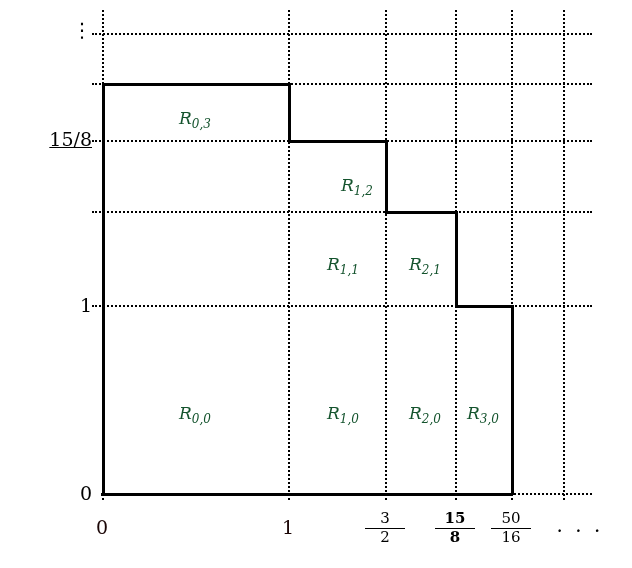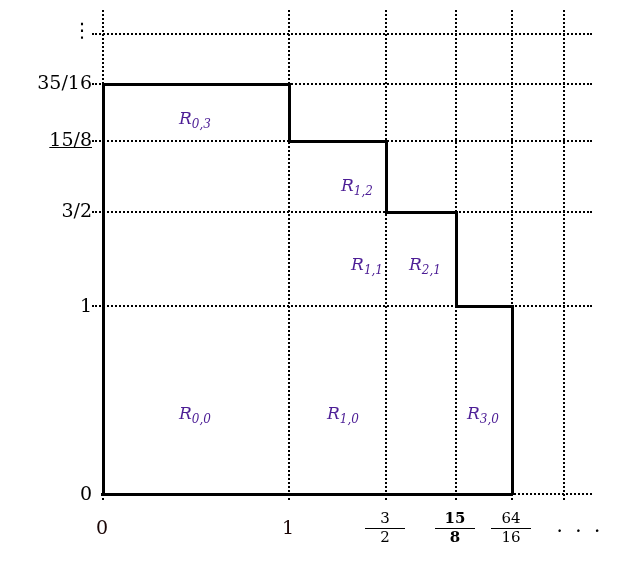--- a/index.html
+++ b/index.html
@@ -81,21 +81,21 @@
   }
   .xlabel-frac .den {
     display: block;
     padding: 1px 2px 0 2px;
   }
   .rlabel {
     position: absolute;
     text-align: center;
     font-size: 17px;
     font-style: italic;
-    color: #4c1d95;
+    color: #14532d;
     white-space: nowrap;
     line-height: 1;
   }
   .rlabel .sub {
     font-size: 12px;
     font-style: italic;
     vertical-align: -0.32em;
     letter-spacing: 0;
   }
   .hdots {
@@ -139,70 +139,71 @@
   <div class="step-h" style="left:102px; top:83px;  width:188px;"></div>
   <div class="step-v" style="left:288px; top:83px;  height:59px;"></div>
   <div class="step-h" style="left:288px; top:140px; width:99px;"></div>
   <div class="step-v" style="left:385px; top:140px; height:73px;"></div>
   <div class="step-h" style="left:385px; top:211px; width:72px;"></div>
   <div class="step-v" style="left:455px; top:211px; height:96px;"></div>
   <div class="step-h" style="left:455px; top:305px; width:58px;"></div>
   <div class="step-v" style="left:511px; top:305px; height:190px;"></div>
 
   <div class="vdots" style="left:52px; top:20px; width:40px; text-align:right;">⋮</div>
-  <div class="ylabel" style="left:0px;  top:73px;  width:92px;">35/16</div>
   <div class="ylabel" style="left:0px;  top:130px; width:92px;text-decoration:underline;">15/8</div>
-  <div class="ylabel" style="left:0px;  top:201px; width:92px;">3/2</div>
   <div class="ylabel" style="left:0px;  top:296px; width:92px;">1</div>
   <div class="ylabel" style="left:0px;  top:484px; width:92px;">0</div>
 
   <div class="xlabel" style="left:82px;  top:518px; width:40px;">0</div>
   <div class="xlabel" style="left:268px; top:518px; width:40px;">1</div>
 
   <div class="xlabel-frac" style="left:365px; top:511px; width:40px;">
     <span class="num">3</span>
     <span class="den">2</span>
   </div>
 
   <div class="xlabel-frac" style="left:435px; top:511px; width:40px;font-weight:bold;">
     <span class="num">15</span>
     <span class="den">8</span>
   </div>
 
   <div class="xlabel-frac" style="left:491px; top:511px; width:40px;">
-    <span class="num">64</span>
+    <span class="num">50</span>
     <span class="den">16</span>
   </div>
 
   <div class="hdots" style="left:550px; top:521px; width:60px; text-align:center;">· · ·</div>
 
   <div class="rlabel" style="left:155px; top:110px; width:80px;">
     <span>R</span><span class="sub">0,3</span>
   </div>
 
 
   <div class="rlabel" style="left:317px; top:177px; width:80px;">
     <span>R</span><span class="sub">1,2</span>
   </div>
 
 
-  <div class="rlabel" style="left:303px; top:256px; width:80px;text-align:right;">
+  <div class="rlabel" style="left:303px; top:256px; width:80px;">
     <span>R</span><span class="sub">1,1</span>
   </div>
 
   <div class="rlabel" style="left:385px; top:256px; width:80px;">
     <span>R</span><span class="sub">2,1</span>
   </div>
 
   <div class="rlabel" style="left:155px; top:405px; width:80px;">
     <span>R</span><span class="sub">0,0</span>
   </div>
 
   <div class="rlabel" style="left:303px; top:405px; width:80px;">
     <span>R</span><span class="sub">1,0</span>
   </div>
 
+  <div class="rlabel" style="left:385px; top:405px; width:80px;">
+    <span>R</span><span class="sub">2,0</span>
+  </div>
 
   <div class="rlabel" style="left:443px; top:405px; width:80px;">
     <span>R</span><span class="sub">3,0</span>
   </div>
 
 </div>
 
 </body></html>

